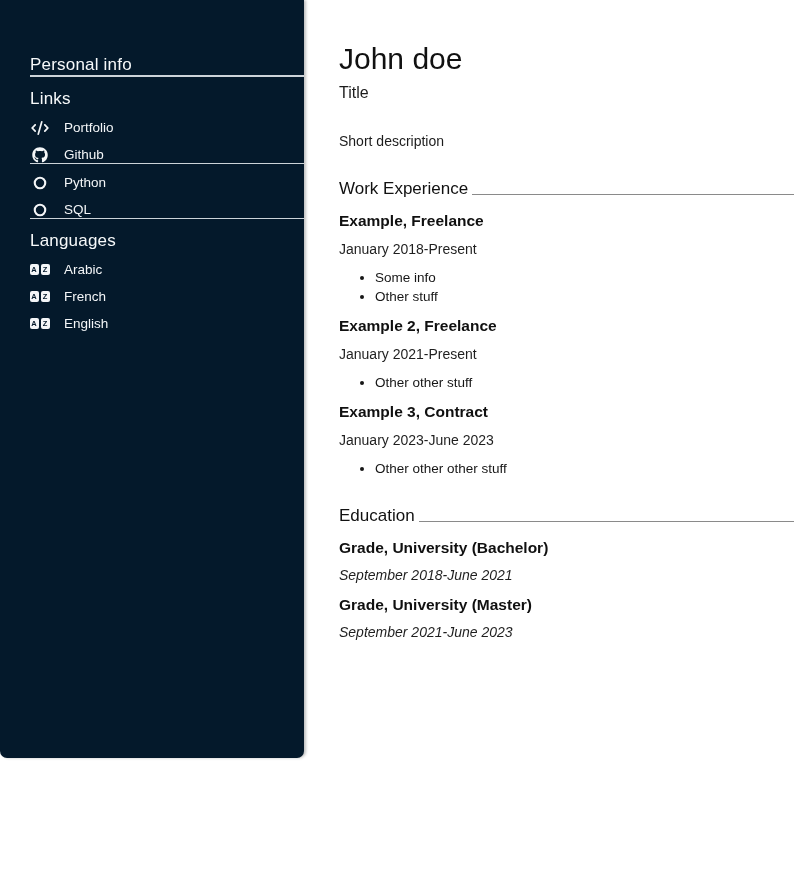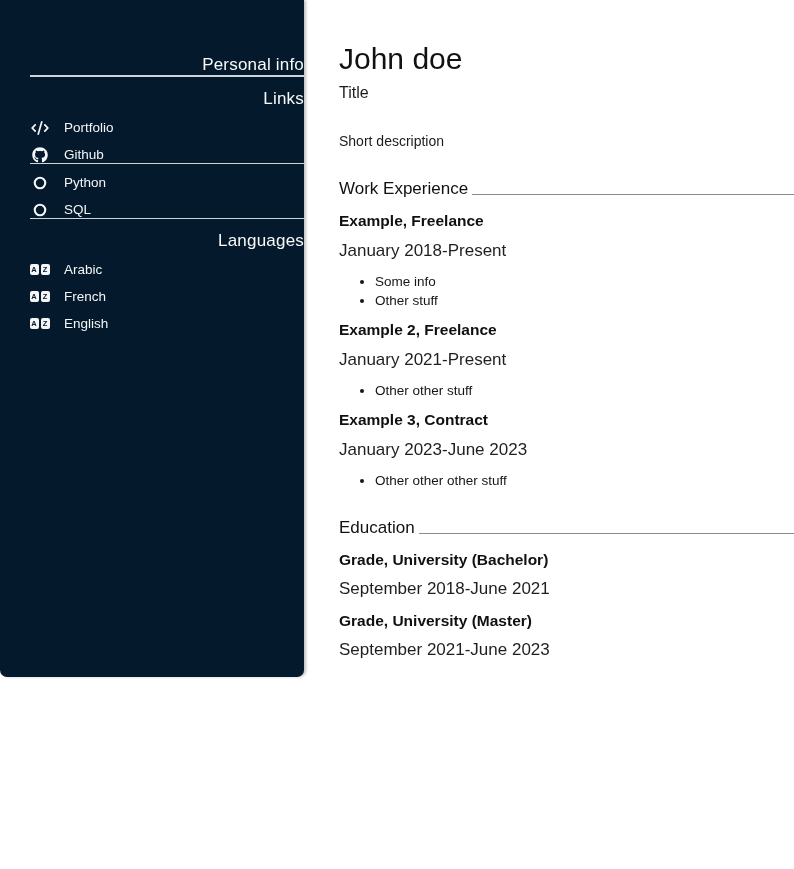--- a/index.html
+++ b/index.html
@@ -1,26 +1,25 @@
 <!DOCTYPE html>
 <html><head>
 <meta charset="utf-8">
 <style>
   * { margin:0; padding:0; box-sizing:border-box; }
   html,body { width:794px; height:869px; background:#fafafa; font-family:"Liberation Sans", sans-serif; }
   .page { position:relative; width:794px; height:869px; background:#ffffff; overflow:hidden; }
 
   
   .sidebar {
-    position:absolute; left:0; top:0; width:304px; height:677px;
+    position:absolute; left:0; top:0; width:304px; height:758px;
     background:#04192b; color:#f4f6f8;
     border-radius:0 0 7px 7px;
     padding:55px 0 0 30px;
     box-shadow:2px 0 3px rgba(0,0,0,0.25);
-    text-align:right;
   }
   .sb-heading { font-size:17px; font-weight:400; color:#f7f9fa; letter-spacing:0.2px; }
   .sidebar hr { border:none; border-top:1px solid rgba(240,244,248,0.85); margin:0; }
   .hr-1 { margin-top:21px; }
   .hr-sec { margin-top:24px; margin-bottom:0; }
   .sb-section-heading { margin-top:12px; }
   .sb-rows { list-style:none; }
   .sb-row { display:flex; align-items:center; gap:15px; margin-top:10px; min-height:17px; }
   .sb-rows.first { margin-top:14px; }
   .sb-icon { width:19px; display:flex; justify-content:center; align-items:center; flex:0 0 19px; }
@@ -37,25 +36,25 @@
   .main { position:absolute; left:304px; top:0; width:490px; height:869px; padding:42px 0 0 35px; color:#151515; }
   .name { font-size:30px; font-weight:400; color:#111; line-height:1.1; }
   .job-title { font-size:16px; color:#1c1c1c; margin-top:9px; }
   .description { font-size:14px; color:#1c1c1c; margin-top:31px; }
 
   .section-heading { display:flex; align-items:flex-end; margin-top:30px; }
   .section-heading .txt { font-size:17px; font-weight:400; color:#111; white-space:nowrap; padding-right:4px; }
   .section-heading .rule { flex:1; border-bottom:1.5px solid #8a8a8a; margin-bottom:4px; }
 
   .entry-title { font-size:15.5px; font-weight:700; color:#101010; margin-top:13px; }
-  .entry-date { font-size:17px; color:#1f1f1f; margin-top:11px; }
+  .entry-date { font-size:14px; color:#1f1f1f; margin-top:11px; }
   .entry-bullets { margin-top:13px; padding-left:36px; list-style:disc; }
   .entry-bullets li { font-size:13.5px; color:#161616; margin-top:4px; }
   .entry-bullets li:first-child { margin-top:0; }
-  .edu .entry-date { margin-top:10px; }
+  .edu .entry-date { margin-top:10px;font-style:italic; }
 </style>
 </head>
 <body>
 
 <div class="page">
 
   <aside class="sidebar">
 
     <div class="sb-heading">Personal info</div>
     <hr class="hr-1">

